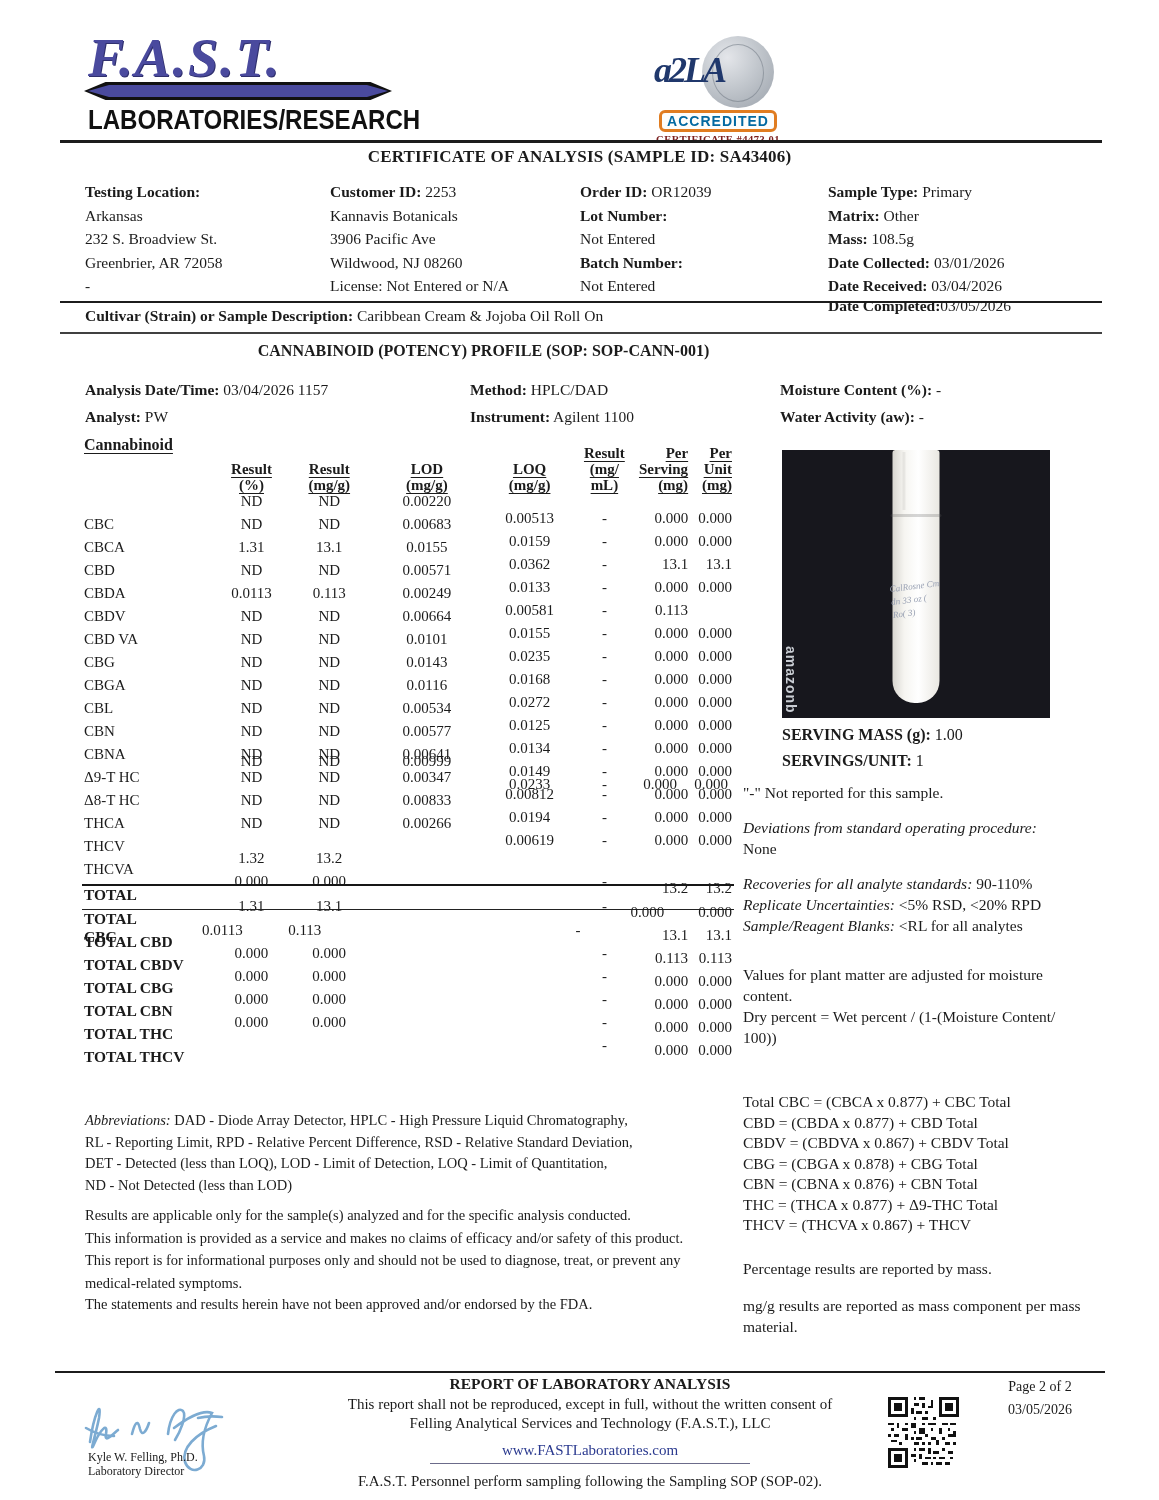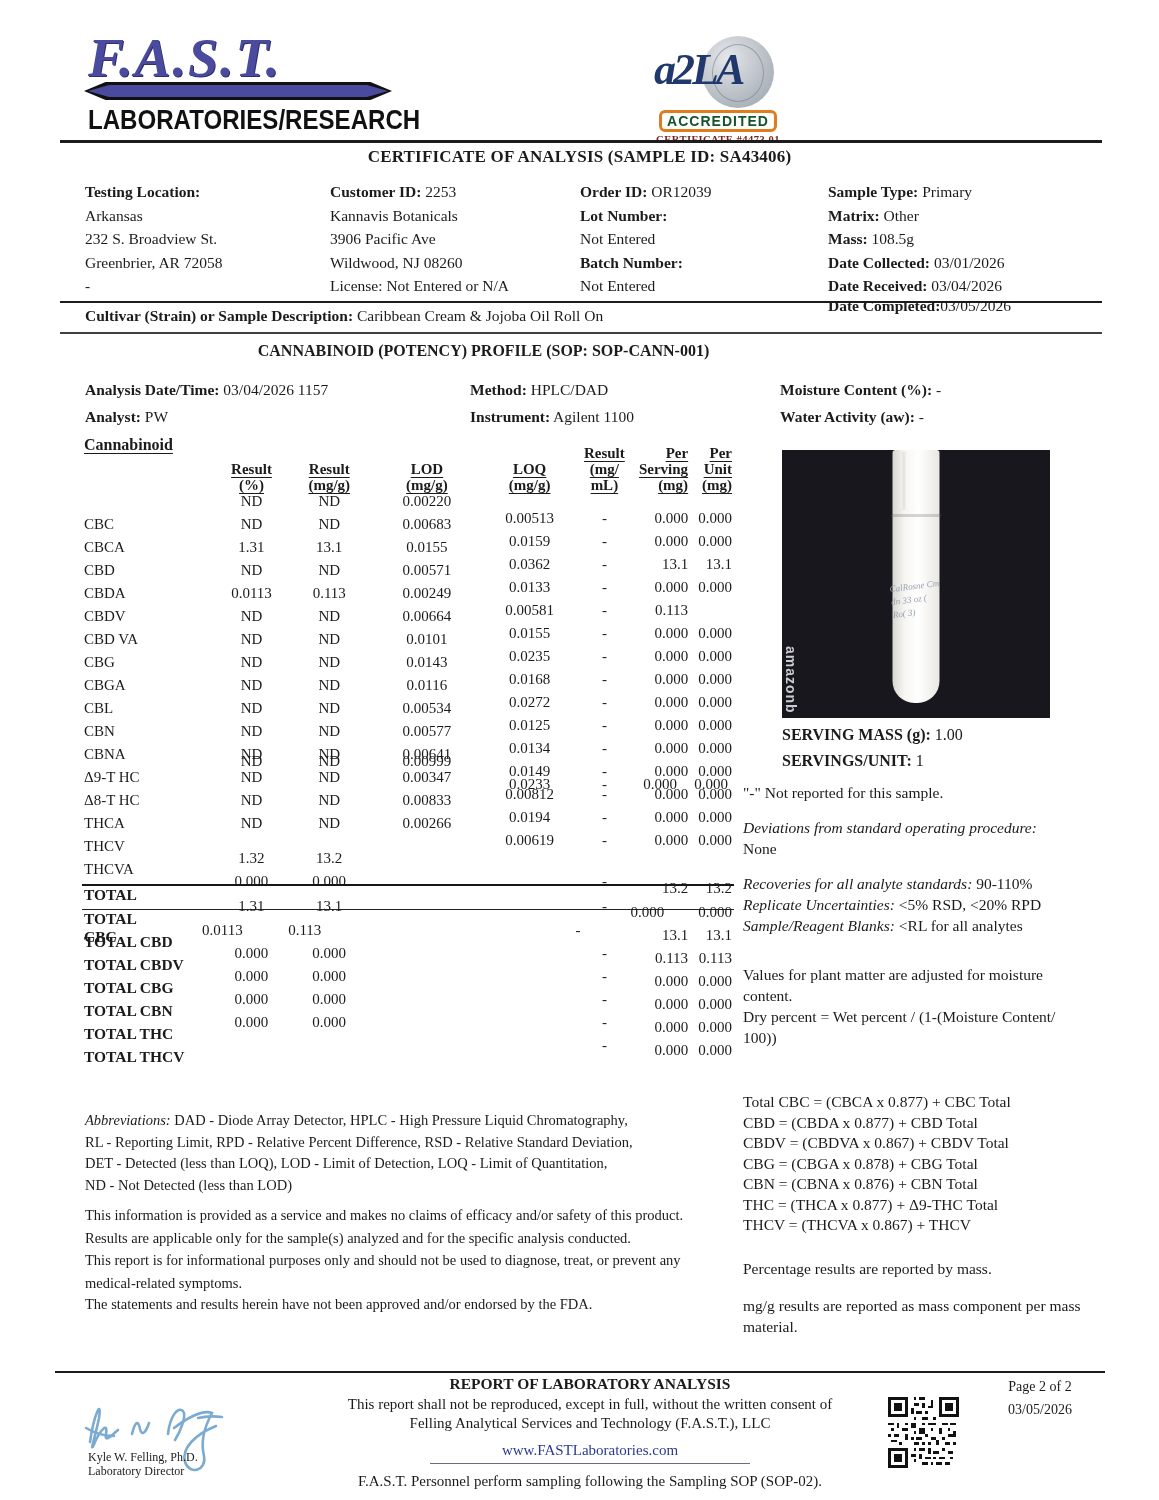--- a/index.html
+++ b/index.html
@@ -17,25 +17,25 @@
                clip-path:polygon(0% 50%,7% 0%,93% 0%,100% 50%,93% 100%,7% 100%);}
   .fast-subtitle{font-family:"Liberation Sans",sans-serif;font-weight:bold;font-size:28px;
                  color:#111;letter-spacing:0;transform:scaleX(.86);transform-origin:left;margin-top:2px;}
 
   .a2la{position:absolute;left:652px;top:36px;width:132px;text-align:center;}
   .a2la-art{position:relative;height:72px;}
   .globe{position:absolute;right:10px;top:0;width:72px;height:72px;border-radius:50%;
          background:radial-gradient(circle at 35% 30%,#e4e6ea 0%,#c2c7cd 45%,#9aa1aa 100%);}
   .globe::after{content:"";position:absolute;left:10px;top:8px;width:50px;height:56px;border-radius:50%;
                 border:1px solid rgba(120,128,138,.6);}
-  .a2la-mark{position:absolute;left:2px;top:12px;font-size:44px;font-weight:bold;font-style:italic;
+  .a2la-mark{position:absolute;left:2px;top:12px;font-size:36px;font-weight:bold;font-style:italic;
              color:#20386c;letter-spacing:-3px;line-height:44px;}
   .accredited-box{display:inline-block;margin-top:2px;border:3px solid #e07c20;border-radius:6px;
                   background:#fdfdfb;padding:0 5px;font-family:"Liberation Sans",sans-serif;
-                  font-weight:bold;font-size:14px;letter-spacing:1px;color:#14532d;}
+                  font-weight:bold;font-size:14px;letter-spacing:1px;color:#0369a1;}
   .cert-no{margin-top:2px;font-size:10.5px;font-weight:bold;color:#7b2020;letter-spacing:.5px;}
 
   .hrule{position:absolute;background:#1c1c1c;}
 
   .doc-title{position:absolute;left:0;top:147px;width:1159px;text-align:center;
              font-size:17px;font-weight:bold;letter-spacing:.2px;}
 
   
   .info-col{position:absolute;top:180px;font-size:15.5px;line-height:23.5px;}
   .b{font-weight:bold;}
@@ -534,22 +534,22 @@
   <div class="abbrev">
     <div><span class="i">Abbreviations:</span><span> DAD - Diode Array Detector, HPLC - High Pressure Liquid Chromatography,</span></div>
     <div>
         <div>RL - Reporting Limit, RPD - Relative Percent Difference, RSD - Relative Standard Deviation,</div>
         <div>DET - Detected (less than LOQ), LOD - Limit of Detection, LOQ - Limit of Quantitation,</div>
         <div>ND - Not Detected (less than LOD)</div>
       </div>
   </div>
 
   <div class="disclaimer">
+      <div>Results are applicable only for the sample(s) analyzed and for the specific analysis conducted.</div>
       <div>This information is provided as a service and makes no claims of efficacy and/or safety of this product.</div>
-      <div>Results are applicable only for the sample(s) analyzed and for the specific analysis conducted.</div>
       <div>This report is for informational purposes only and should not be used to diagnose, treat, or prevent any medical-related symptoms.</div>
     </div>
   <div class="fda">The statements and results herein have not been approved and/or endorsed by the FDA.</div>
 
   <div class="hrule" style="left:55px;top:1371px;width:1050px;height:2px;"></div>
 
   <div class="sig-area">
     <svg width="170" height="92" viewBox="0 0 170 92">
       <g fill="none" stroke="#7cabd2" stroke-width="2.6" stroke-linecap="round">
         <path d="M10,58 C14,30 22,14 19,34 C16,50 8,74 15,58 C21,45 28,38 26,50 C24,60 33,50 38,46"></path>

